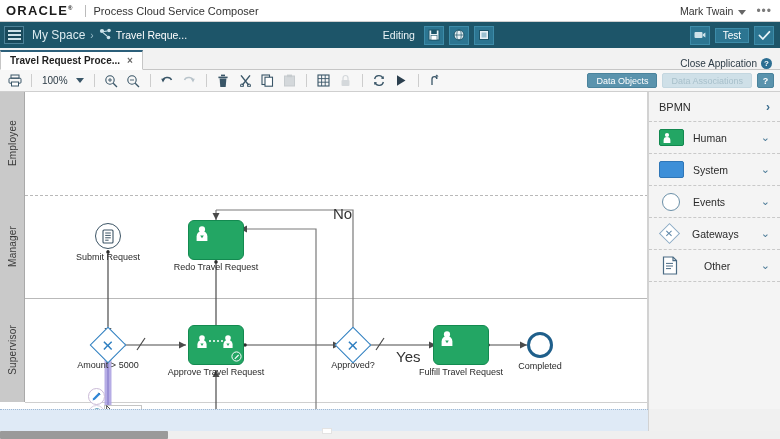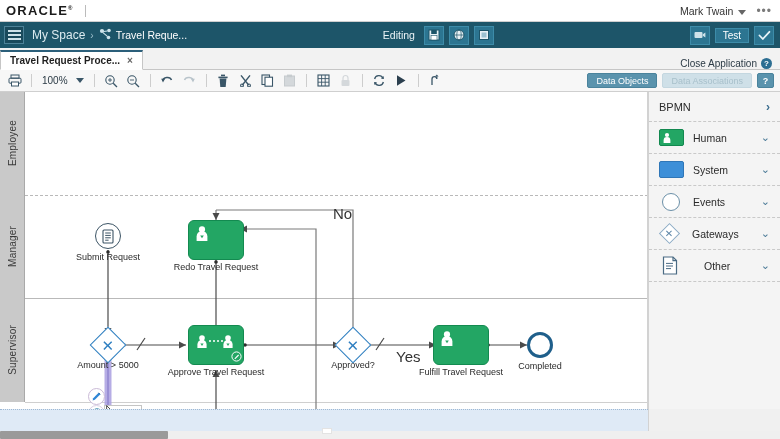--- a/index.html
+++ b/index.html
@@ -207,20 +207,21 @@
 </head>
 <body>
 
 <div id="app">
 
   <div class="brandbar">
     <div class="oracle-logo">
       <span>ORACLE</span><span class="reg">®</span>
     </div>
     <div class="brand-sep"></div>
+    <div class="brand-app">Process Cloud Service Composer</div>
     <div class="brand-right">
       <div>
         <span class="user-name">Mark Twain</span><span class="caret-dn"></span>
       </div>
       <div class="dots">•••</div>
     </div>
   </div>
 
   <div class="topbar">
     <div class="hamburger">

